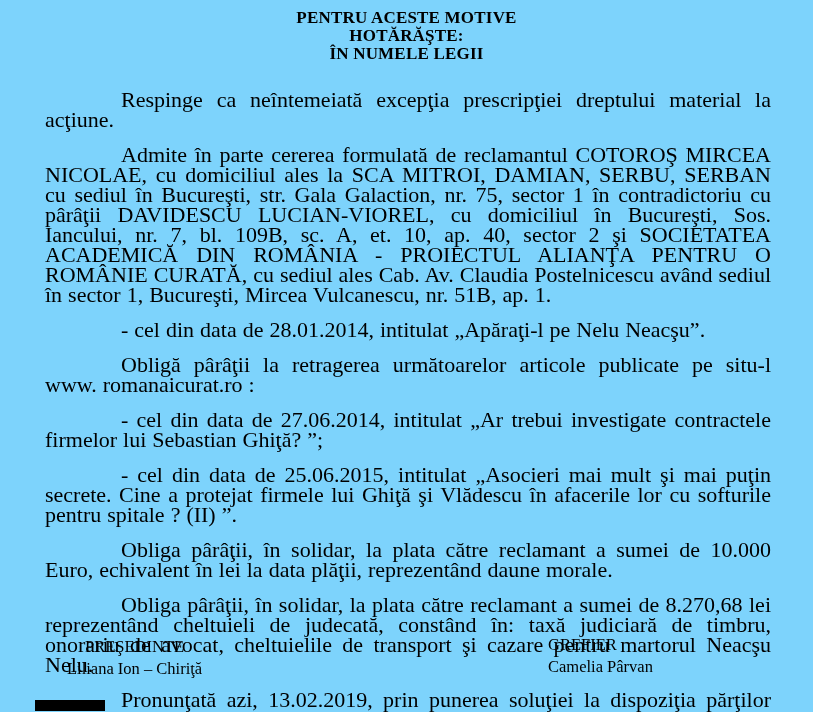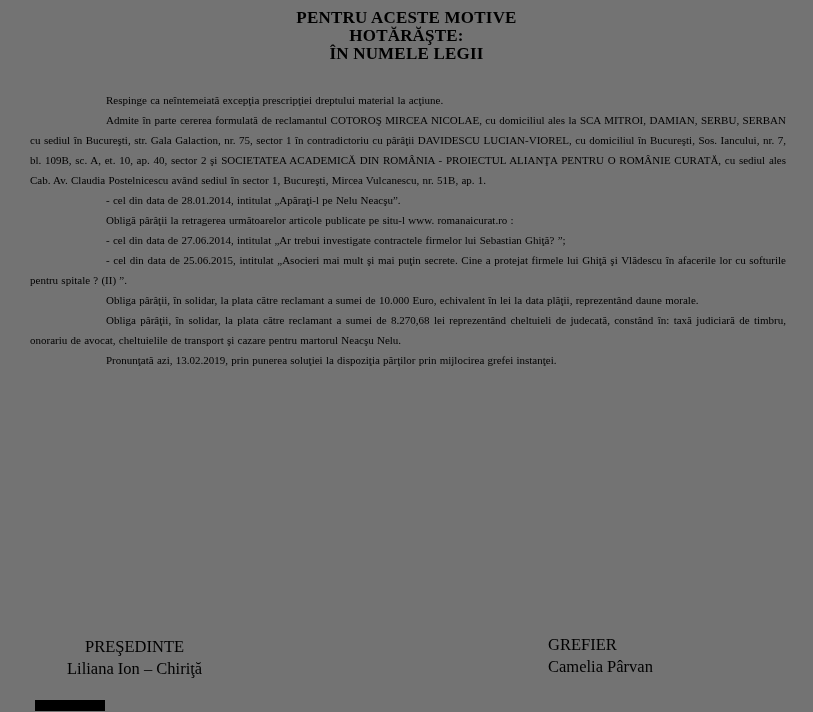--- a/index.html
+++ b/index.html
@@ -4,41 +4,41 @@
 <style>
   html, body {
     margin: 0;
     padding: 0;
     background: #ffffff;
   }
   .page {
     position: relative;
     width: 813px;
     height: 712px;
-    background: #737373;
+    background: #7dd3fc;
     color: #000000;
     font-family: "Liberation Serif", serif;
     overflow: hidden;
   }
   .header {
     padding-top: 9px;
     text-align: center;
     font-weight: 700;
     font-size: 17px;
     line-height: 18px;
     letter-spacing: 0.2px;
   }
   .content {
     margin: 27px 27px 0 30px;
   }
   .content p {
-    margin: 0;
+    margin: 15px;
     text-indent: 76px;
     text-align: justify;
-    font-size: 11px;
+    font-size: 22px;
     line-height: 20px;
     word-spacing: 0.5px;
   }
   .sig-left {
     position: absolute;
     left: 67px;
     top: 636px;
     font-size: 16.5px;
     line-height: 22px;
     text-align: center;

